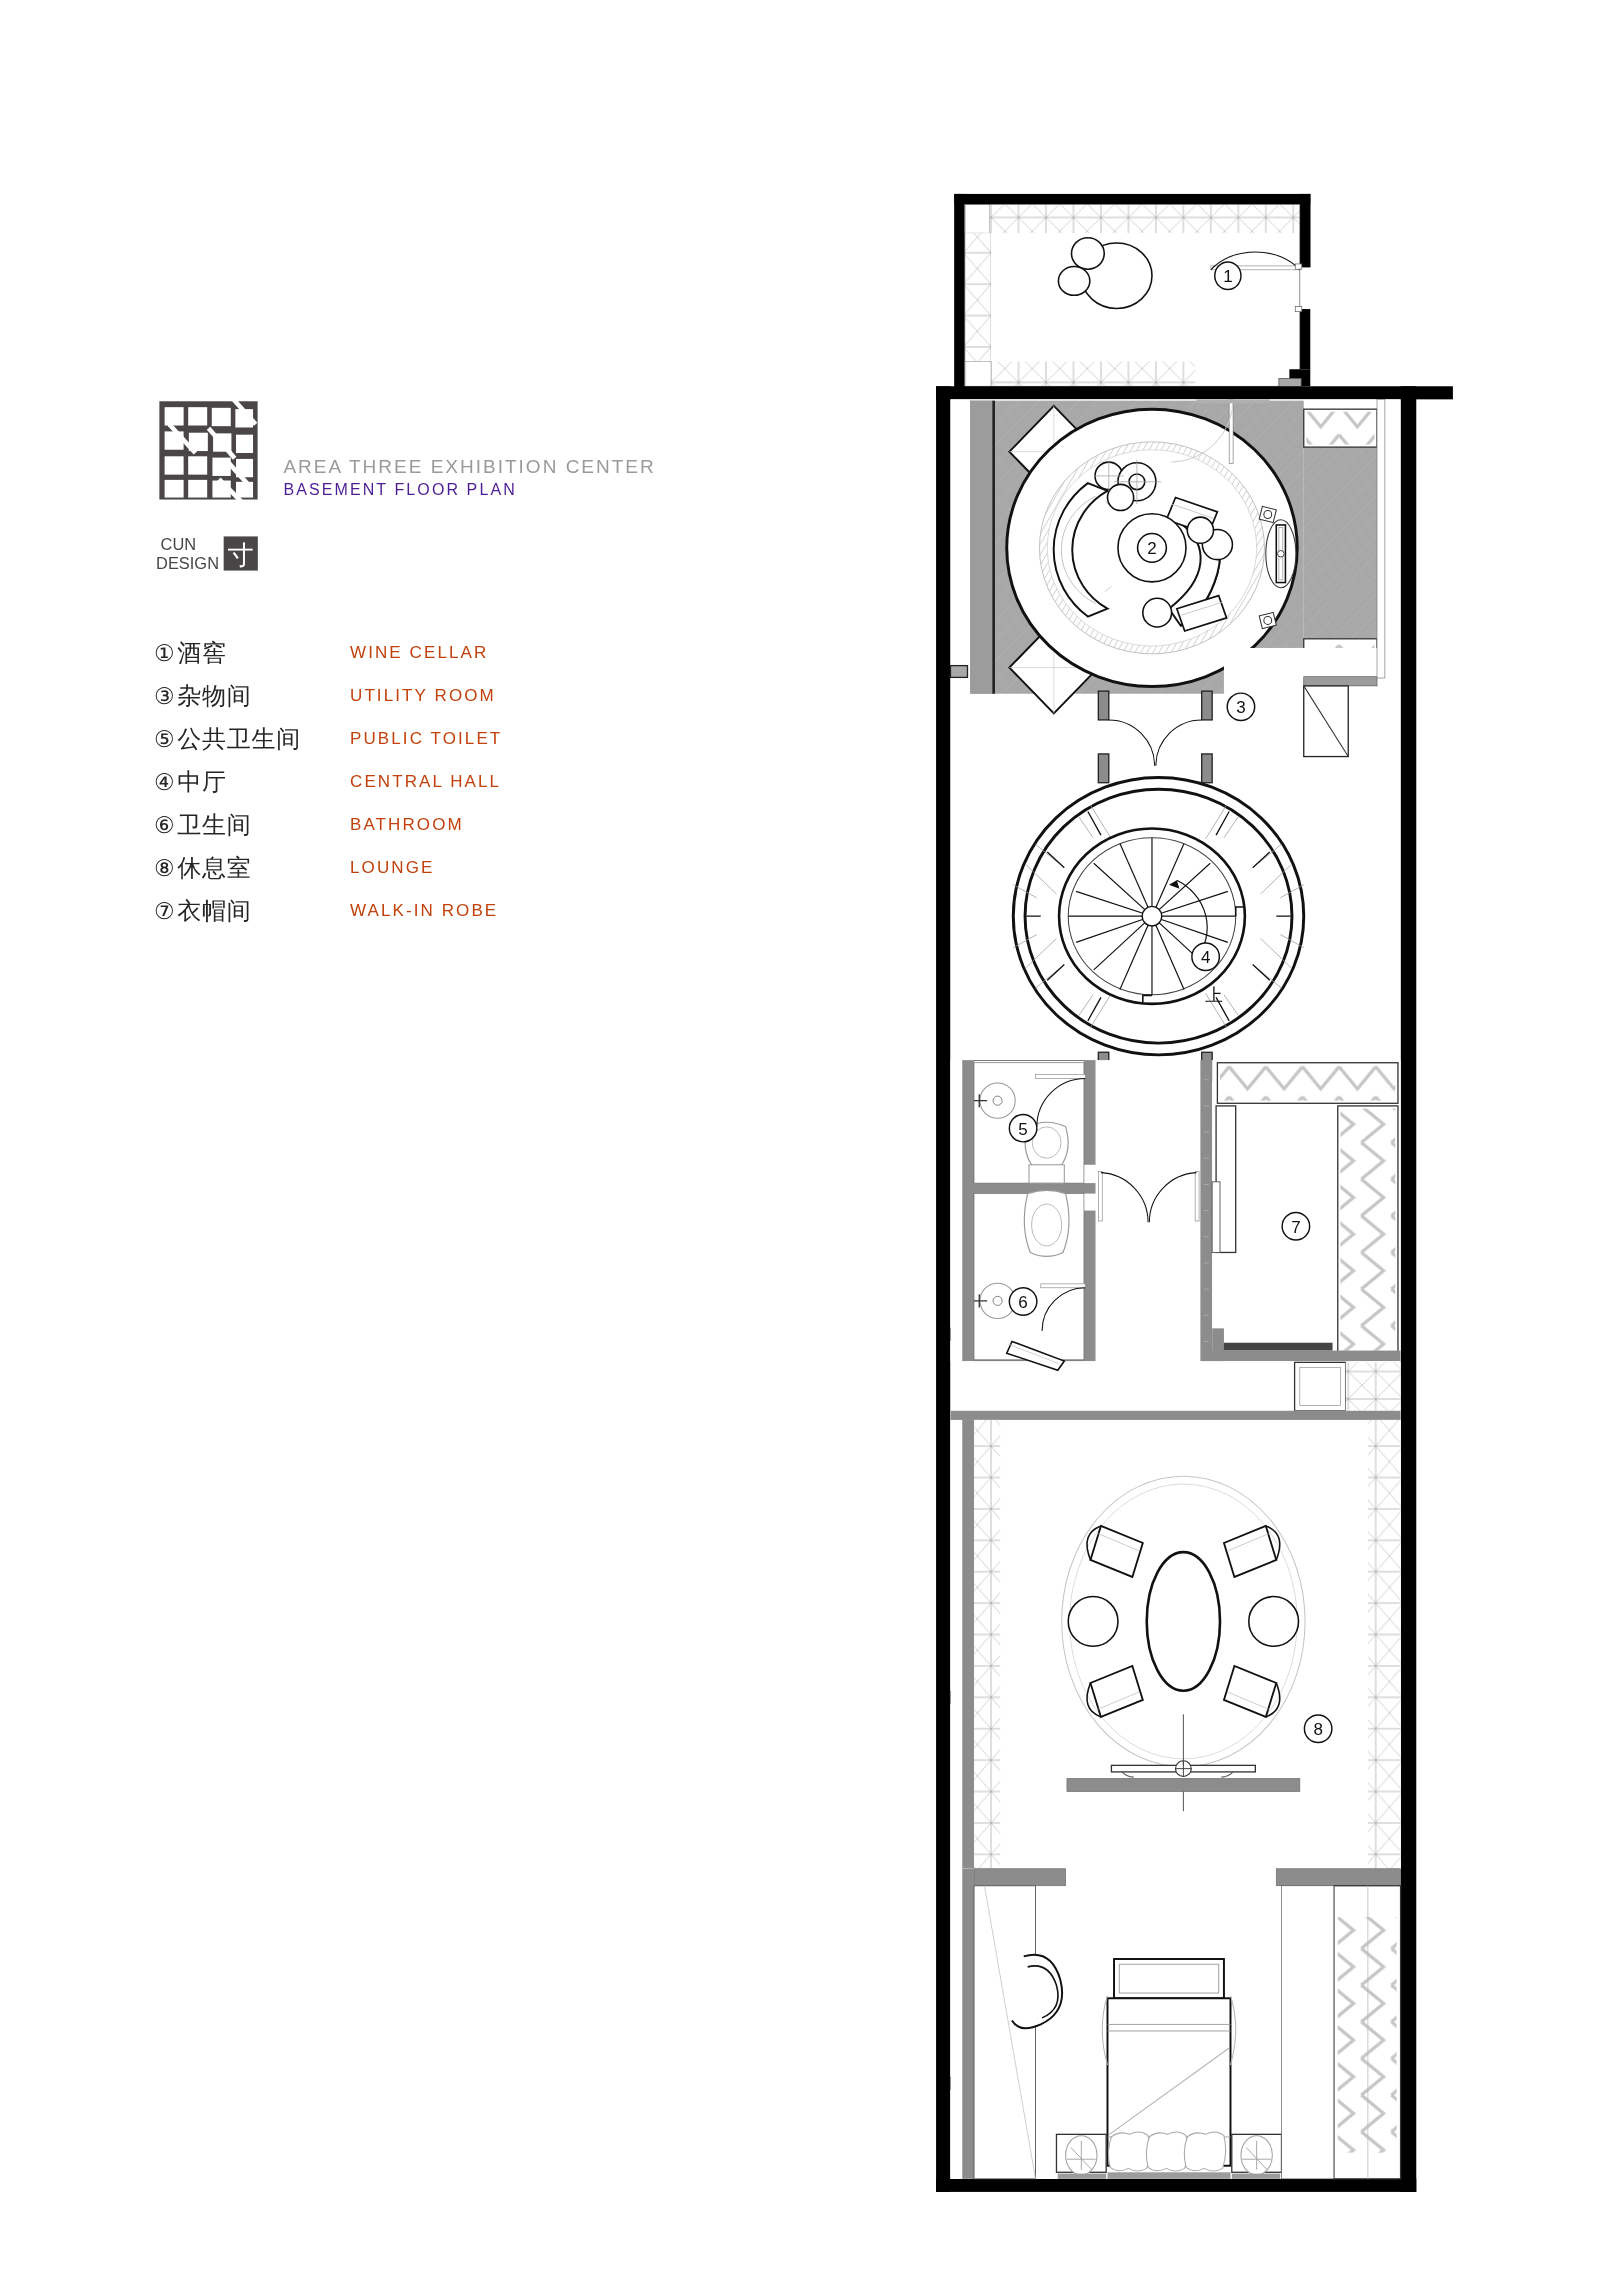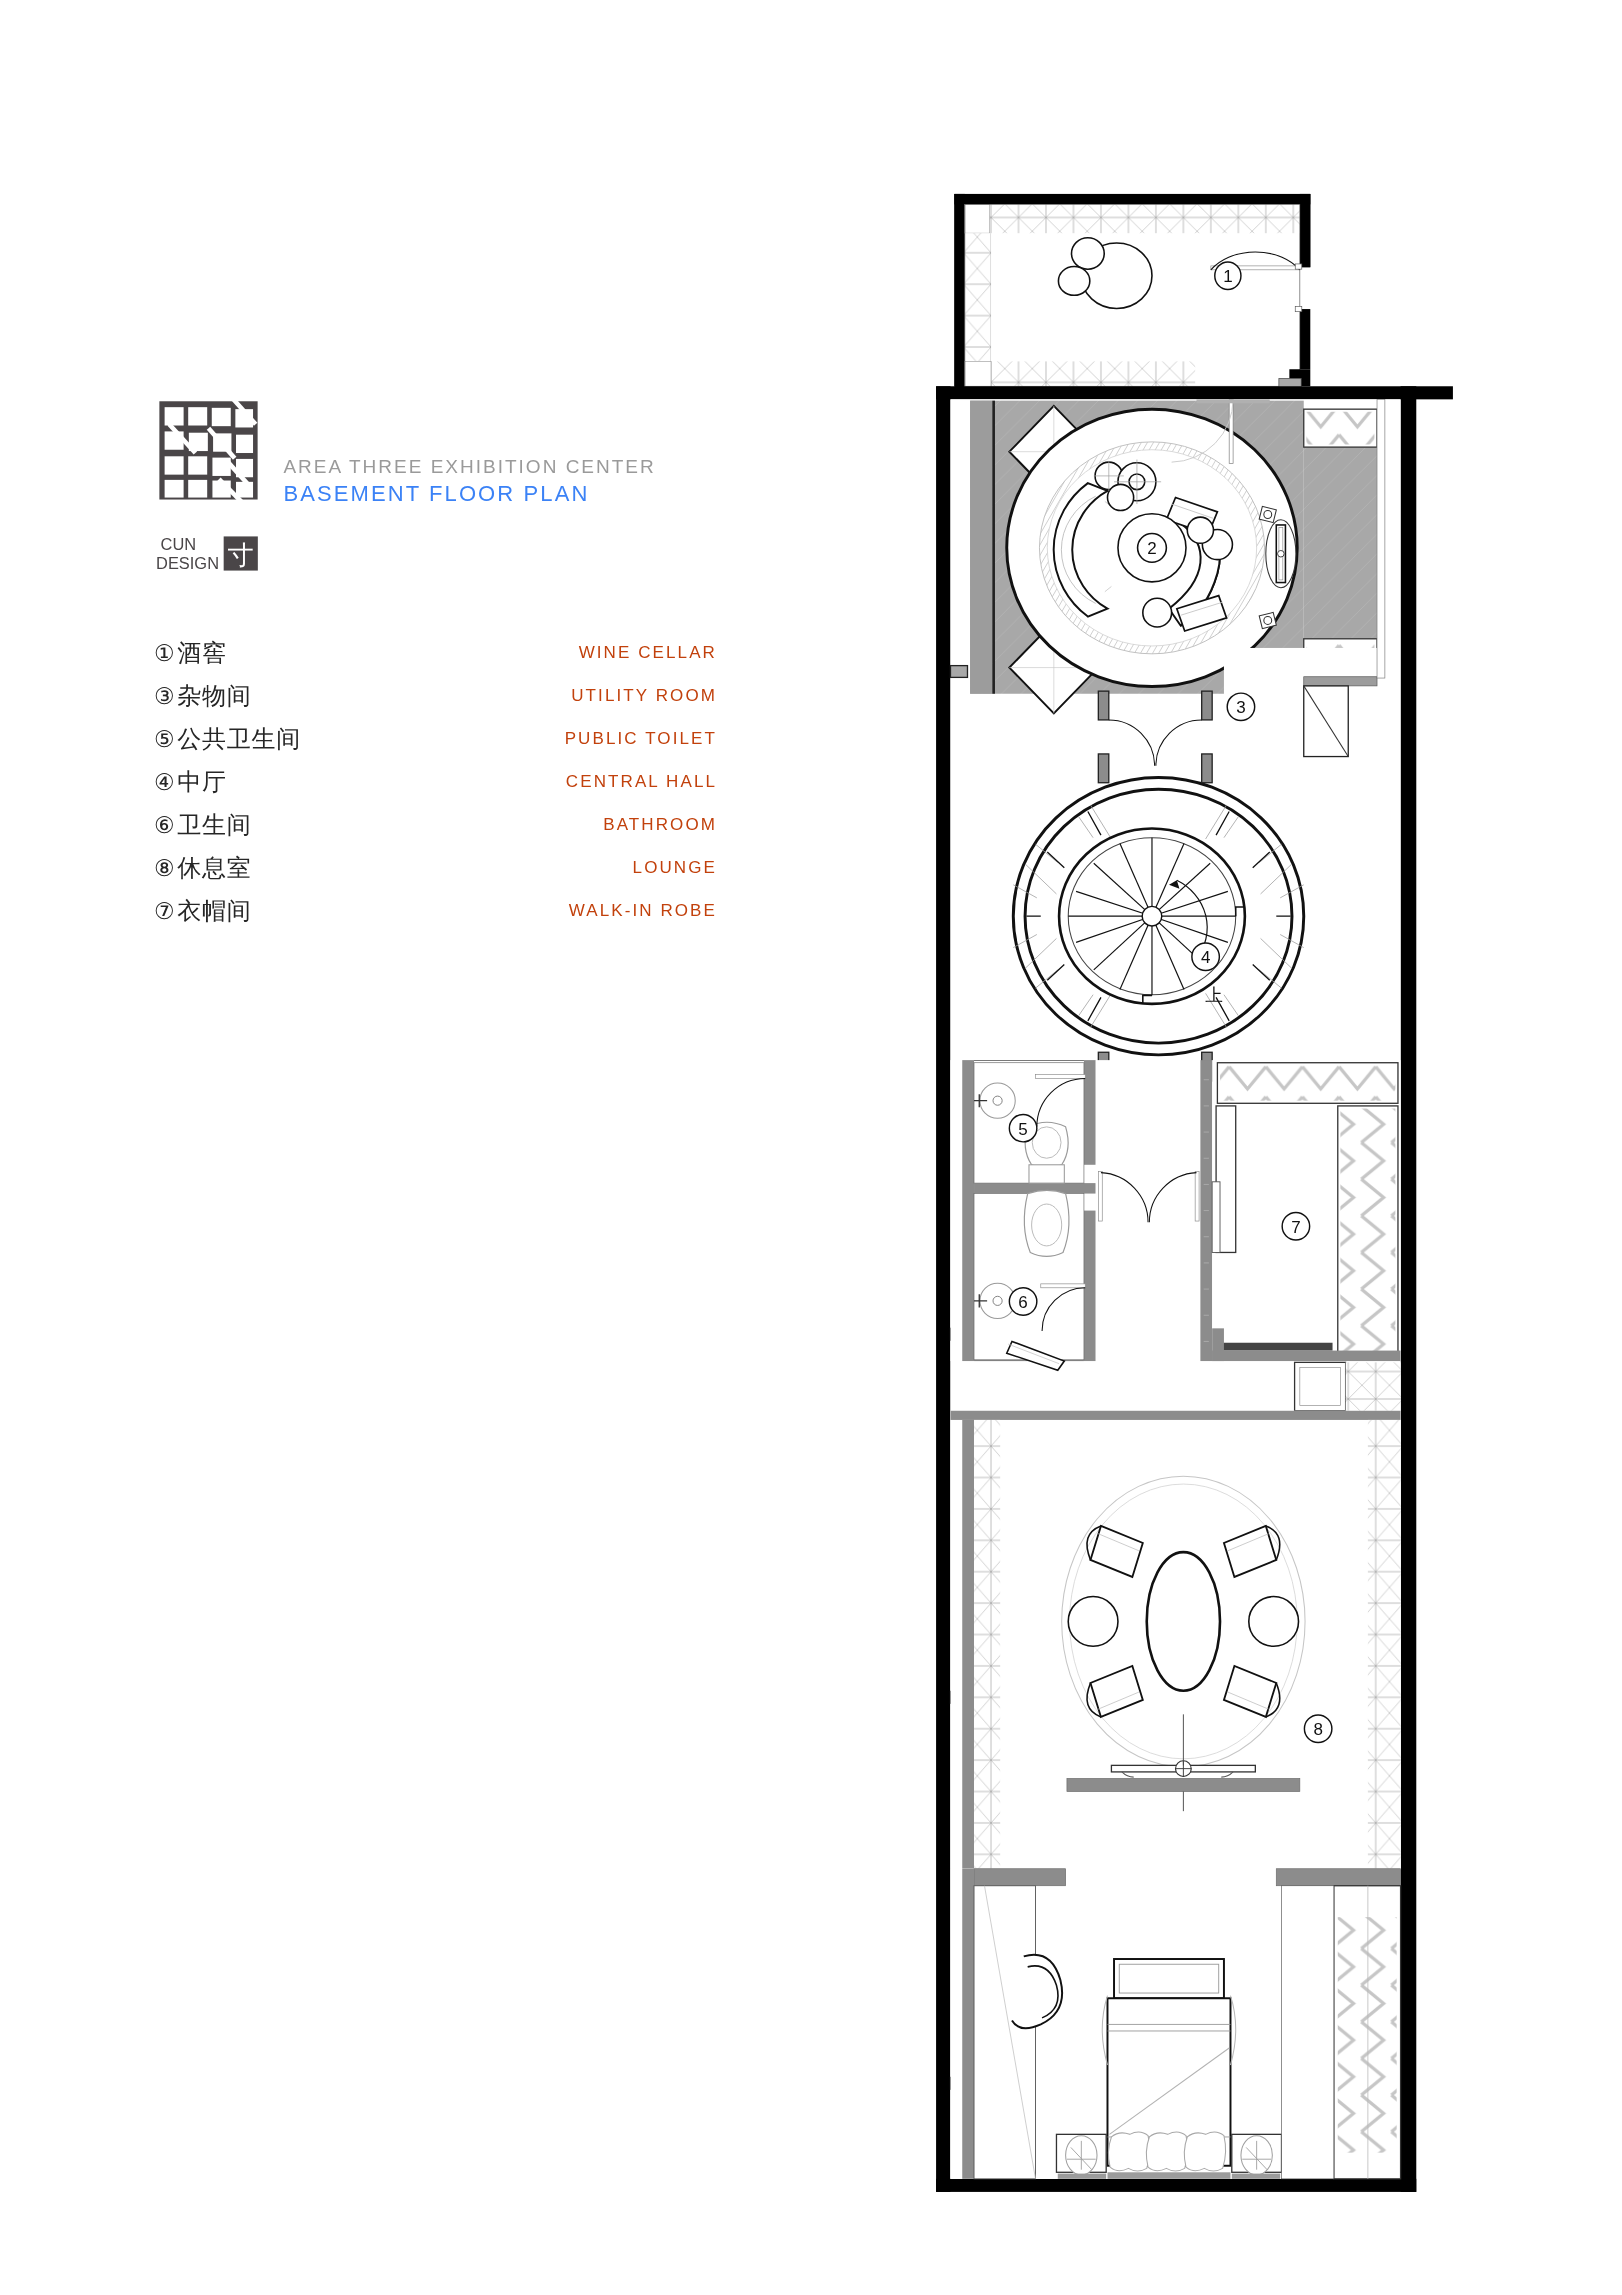--- a/index.html
+++ b/index.html
@@ -18,26 +18,26 @@
   #title-text{margin-left:14.4px;padding-top:51px;}
   #title-cn{
     font-size:41px;line-height:1.02;color:#3c3c3c;letter-spacing:3.9px;
     font-weight:300;white-space:nowrap;
   }
   #title-en1{
     font-size:19px;color:#9a9a9a;letter-spacing:2px;
     margin-top:7.2px;white-space:nowrap;font-weight:300;
   }
   #title-en2{
-    font-size:22px;color:#3b82f6;letter-spacing:2.1px;
+    font-size:16px;color:#4c1d95;letter-spacing:2.1px;
     margin-top:2.6px;white-space:nowrap;font-weight:300;
   }
   
   #legend{position:absolute;left:154px;top:631px;width:563px;}
-  .legend-row{height:43px;display:flex;align-items:center;justify-content:space-between;}
+  .legend-row{height:43px;display:flex;align-items:center;}
   .lg-cn{
     width:196px;font-size:24px;color:#262626;
     letter-spacing:0.7px;white-space:nowrap;font-weight:400;
   }
   .lg-num{font-size:23px;margin-right:2px;}
   .lg-en{
     font-size:17px;color:#c2410c;letter-spacing:2.1px;
     white-space:nowrap;font-weight:300;
   }
   

